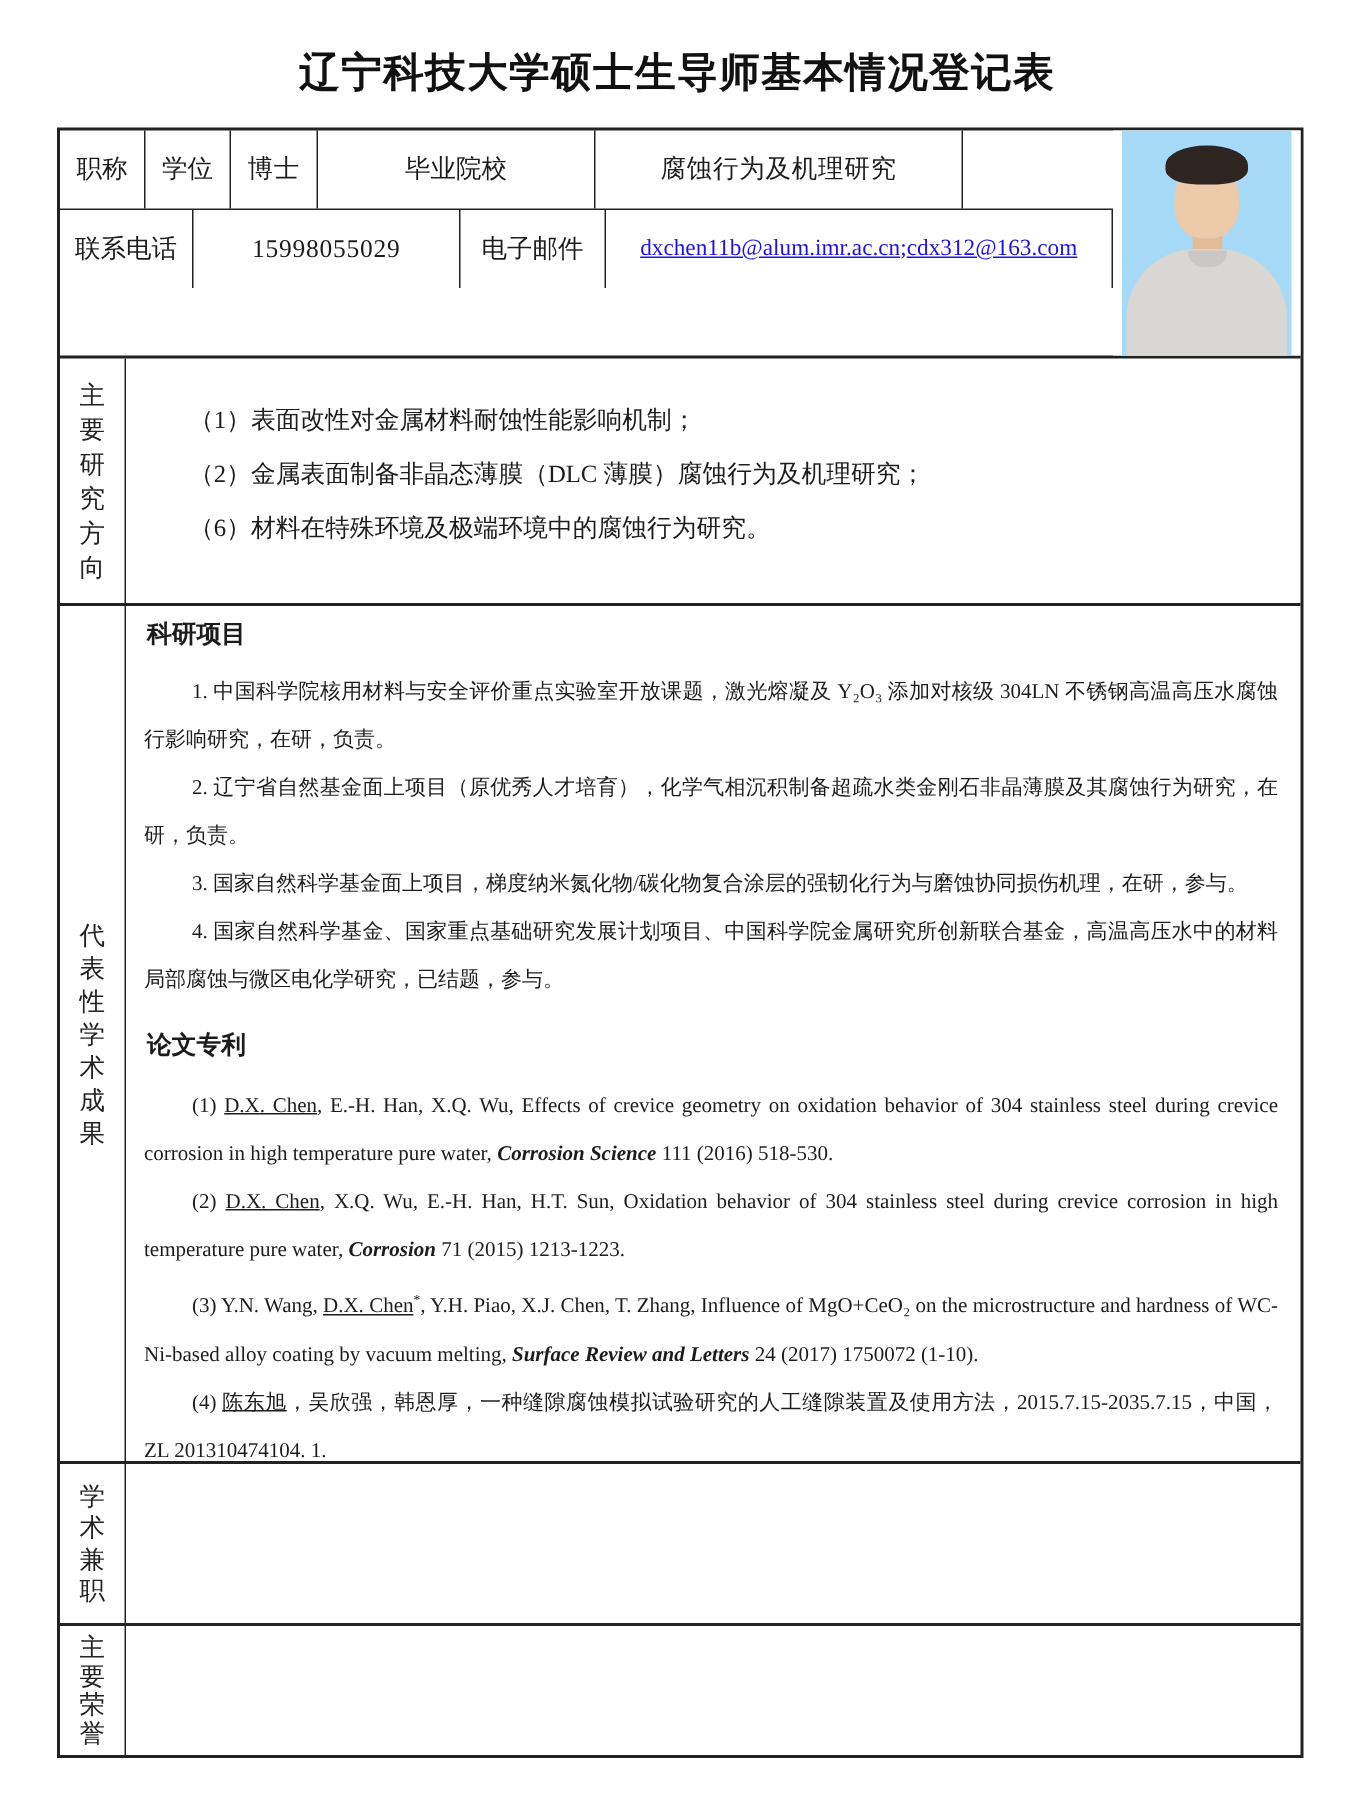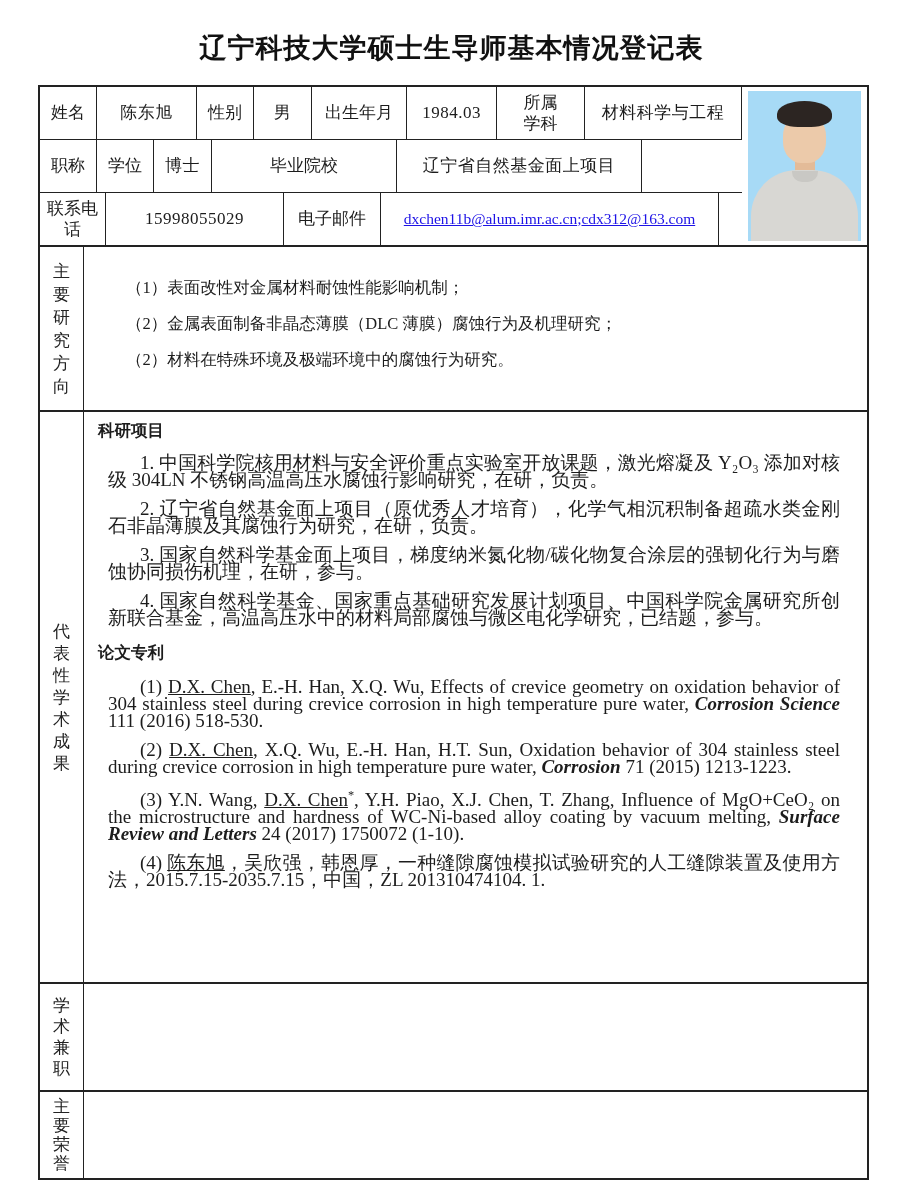--- a/index.html
+++ b/index.html
@@ -49,65 +49,54 @@
   .v-label span{display:block;line-height:1;}
   .sec-content{flex:1;box-sizing:border-box;overflow:hidden;}
   
   .dir-content{padding:30px 16px 0 14px;}
   .dir-content p{margin:0 0 14px 0;text-indent:28px;font-size:16.5px;line-height:22px;}
   
   .ach-content{padding:4px 15px 0 12px;}
   .ach-heading{font-weight:bold;font-size:16.5px;margin:4px 0 12px 2px;}
   .ach-heading.papers{margin:16px 0 14px 2px;}
   .ach-content p.para{
-    margin:12px;font-size:19px;line-height:17px;
+    margin:0;font-size:14px;line-height:32px;
     text-indent:32px;text-align:justify;
   }
   .run-u{text-decoration:underline;}
   .run-bi{font-weight:bold;font-style:italic;}
   .run-sup{vertical-align:super;font-size:0.65em;}
   
   .w57{width:57px;} .w100{width:100px;} .w58{width:58px;} .w95{width:95px;}
   .w90{width:90px;} .w88{width:88px;} .w157{width:157px;}
   .w185{width:185px;} .w245{width:245px;}
-  .w89{width:66px;font-family:Liberation Serif, serif;} .w178{width:178px;} .w97{width:97px;} .w338{width:338px;}
+  .w89{width:89px;font-family:Liberation Serif, serif;} .w178{width:178px;} .w97{width:97px;} .w338{width:338px;}
   .value{letter-spacing:0.5px;}
   a.email-link{color:#1d12e6;text-decoration:underline;font-size:15.5px;}
   .email-sep{color:#1d12e6;font-size:15.5px;}
   .email-cell{gap:0px;font-size:15.5px;white-space:nowrap;}
   .empty-cell{flex:1;}
 </style>
 </head>
 <body>
 
 <div class="page">
 
   <div class="doc-title">辽宁科技大学硕士生导师基本情况登记表</div>
 
   <div class="form-table">
 
     <div class="top-block">
       <div class="top-left">
         <div class="tl-row bordered">
-          <div class="cell w57">姓名</div>
-          <div class="cell w100 value">陈东旭</div>
-          <div class="cell w57">性别</div>
-          <div class="cell w58 value">男</div>
-          <div class="cell w95">出生年月</div>
-          <div class="cell w90 value">1984.03</div>
-          <div class="cell w88">所属
-学科</div>
-          <div class="cell w157 value">材料科学与工程</div>
-        </div>
-        <div class="tl-row bordered">
           <div class="cell w57">职称</div>
           <div class="cell w57">学位</div>
           <div class="cell w58 value">博士</div>
           <div class="cell w185">毕业院校</div>
-          <div class="cell w245 value">辽宁省自然基金面上项目</div>
+          <div class="cell w245 value">腐蚀行为及机理研究</div>
         </div>
         <div class="tl-row">
           <div class="cell w89">联系电话</div>
           <div class="cell w178 value">15998055029</div>
           <div class="cell w97">电子邮件</div>
           <div class="cell w338 email-cell">
             <a class="email-link" href="#">dxchen11b@alum.imr.ac.cn</a>
               <span class="email-sep">; </span>
               <a class="email-link" href="#">cdx312@163.com</a>
           </div>
@@ -129,21 +118,21 @@
           <span>主</span>
           <span>要</span>
           <span>研</span>
           <span>究</span>
           <span>方</span>
           <span>向</span>
         </div>
       <div class="sec-content dir-content">
           <p>（1）表面改性对金属材料耐蚀性能影响机制；</p>
           <p>（2）金属表面制备非晶态薄膜（DLC 薄膜）腐蚀行为及机理研究；</p>
-          <p>（2）材料在特殊环境及极端环境中的腐蚀行为研究。</p>
+          <p>（6）材料在特殊环境及极端环境中的腐蚀行为研究。</p>
         </div>
     </div>
 
     <div class="section" style="height:570px;">
       <div class="v-label" style="gap: 5px;">
           <span>代</span>
           <span>表</span>
           <span>性</span>
           <span>学</span>
           <span>术</span>

